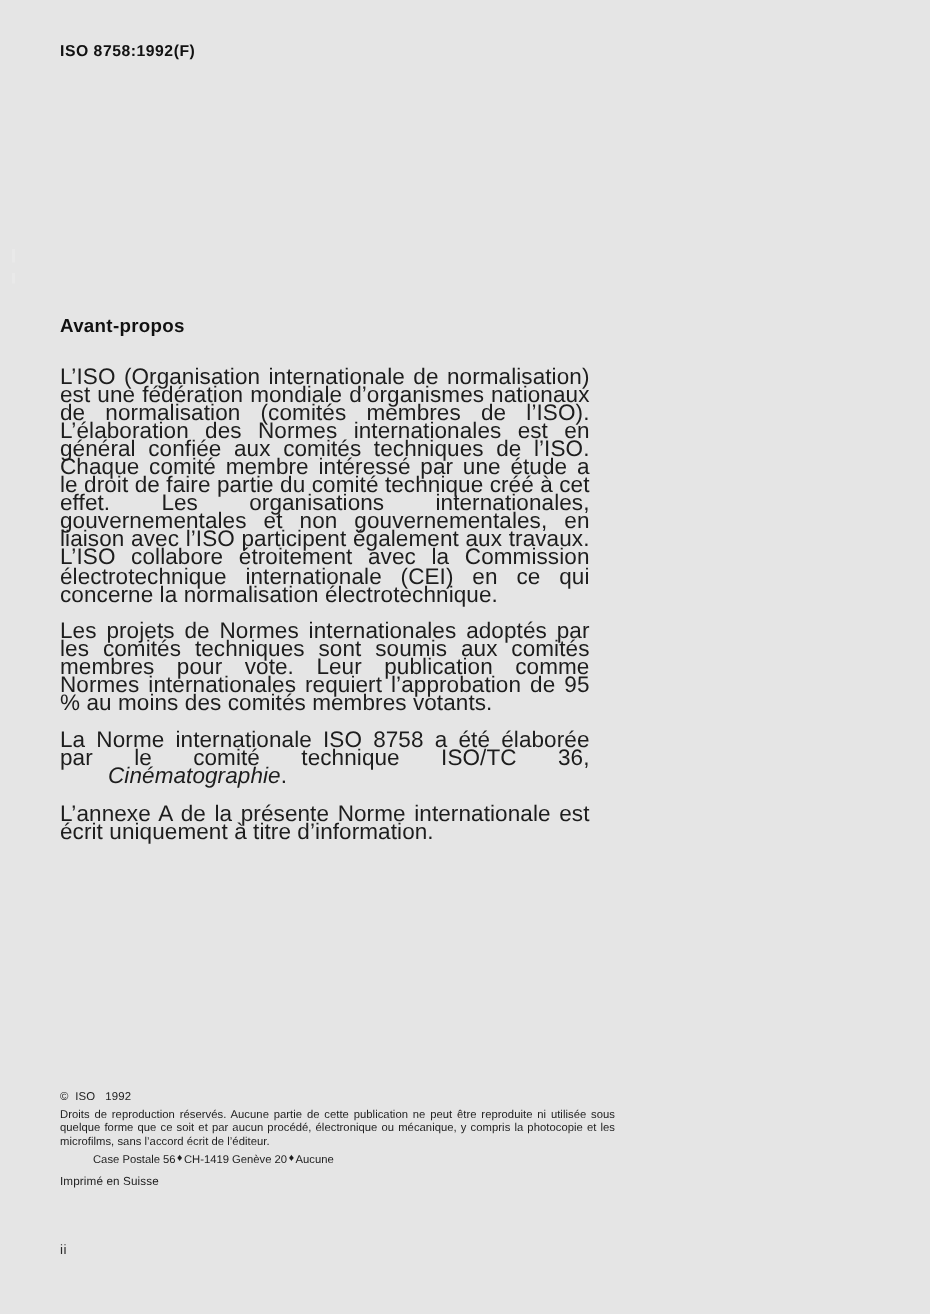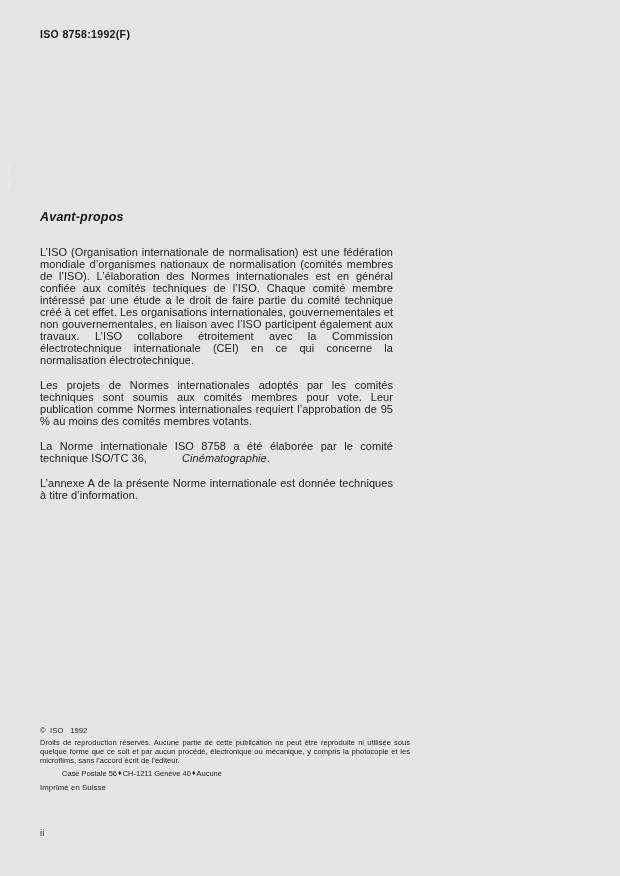--- a/index.html
+++ b/index.html
@@ -42,25 +42,24 @@
     top: 210px;
     width: 353px;
   }
 
   .section-title {
     font-size: 12.5px;
     font-weight: bold;
     letter-spacing: 0.2px;
     color: #111;
     margin: 0 0 22px 0;
-    font-style: italic;
   }
 
   .para {
-    font-size: 11px;
+    font-size: 15px;
     line-height: 12.05px;
     text-align: justify;
     text-justify: inter-word;
     color: #1d1d1d;
     margin: 0 0 12.5px 0;
     letter-spacing: 0.06px;
   }
   .para:last-child { margin-bottom: 0; }
 
   .para.tight { margin-bottom: 13px; }
@@ -145,32 +144,32 @@
   <div class="content">
 
     <h1 class="section-title">Avant-propos</h1>
 
     <p class="para">L’ISO (Organisation internationale de normalisation) est une fédération mondiale d’organismes nationaux de normalisation (comités membres de l’ISO). L’élaboration des Normes internationales est en général confiée aux comités techniques de l’ISO. Chaque comité membre intéressé par une étude a le droit de faire partie du comité technique créé à cet effet. Les organisations internationales, gouvernementales et non gouvernementales, en liaison avec l’ISO participent également aux travaux. L’ISO collabore étroitement avec la Commission électrotechnique internationale (CEI) en ce qui concerne la normalisation électrotechnique.</p>
 
     <p class="para">Les projets de Normes internationales adoptés par les comités techniques sont soumis aux comités membres pour vote. Leur publication comme Normes internationales requiert l’approbation de 95 % au moins des comités membres votants.</p>
 
     <p class="para tight"><span>La Norme internationale ISO 8758 a été élaborée par le comité technique ISO/TC 36, </span><em class="title-italic">Cinématographie</em><span>.</span></p>
 
-    <p class="para">L’annexe A de la présente Norme internationale est donnée techniques à titre d’information.</p>
+    <p class="para">L’annexe A de la présente Norme internationale est écrit uniquement à titre d’information.</p>
 
   </div>
 
   <div class="colophon">
 
     <div class="copyright-line">©  ISO   1992</div>
 
     <p class="rights-text">Droits de reproduction réservés. Aucune partie de cette publication ne peut être reproduite ni utilisée sous quelque forme que ce soit et par aucun procédé, électronique ou mécanique, y compris la photocopie et les microfilms, sans l’accord écrit de l’éditeur.</p>
 
     <div class="address-block">
-      <div><span>Case Postale 56</span><span class="sep-diamond">♦</span><span>CH-1211 Genève 40</span><span class="sep-diamond">♦</span><span>Aucune</span></div>
+      <div><span>Case Postale 56</span><span class="sep-diamond">♦</span><span>CH-1419 Genève 20</span><span class="sep-diamond">♦</span><span>Aucune</span></div>
     </div>
 
     <div class="printed-line">Imprimé en Suisse</div>
 
   </div>
 
   <div class="folio">ii</div>
 
 </div>
 

